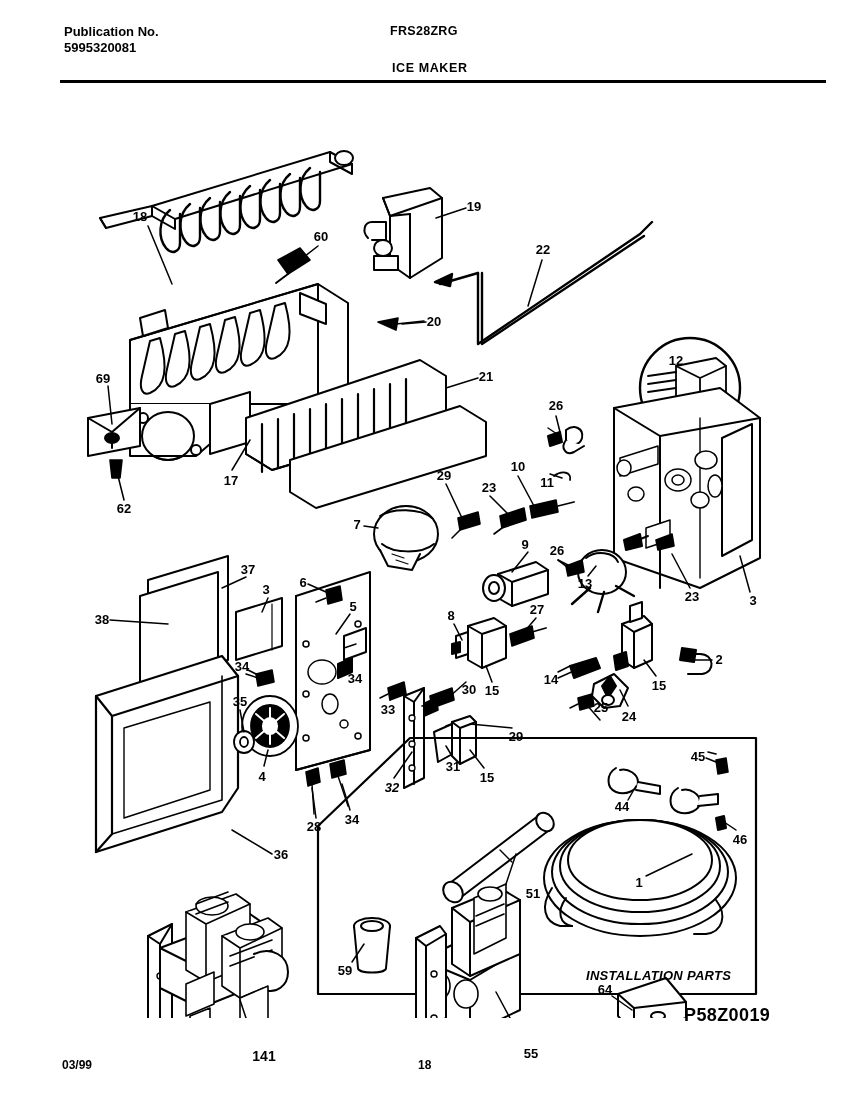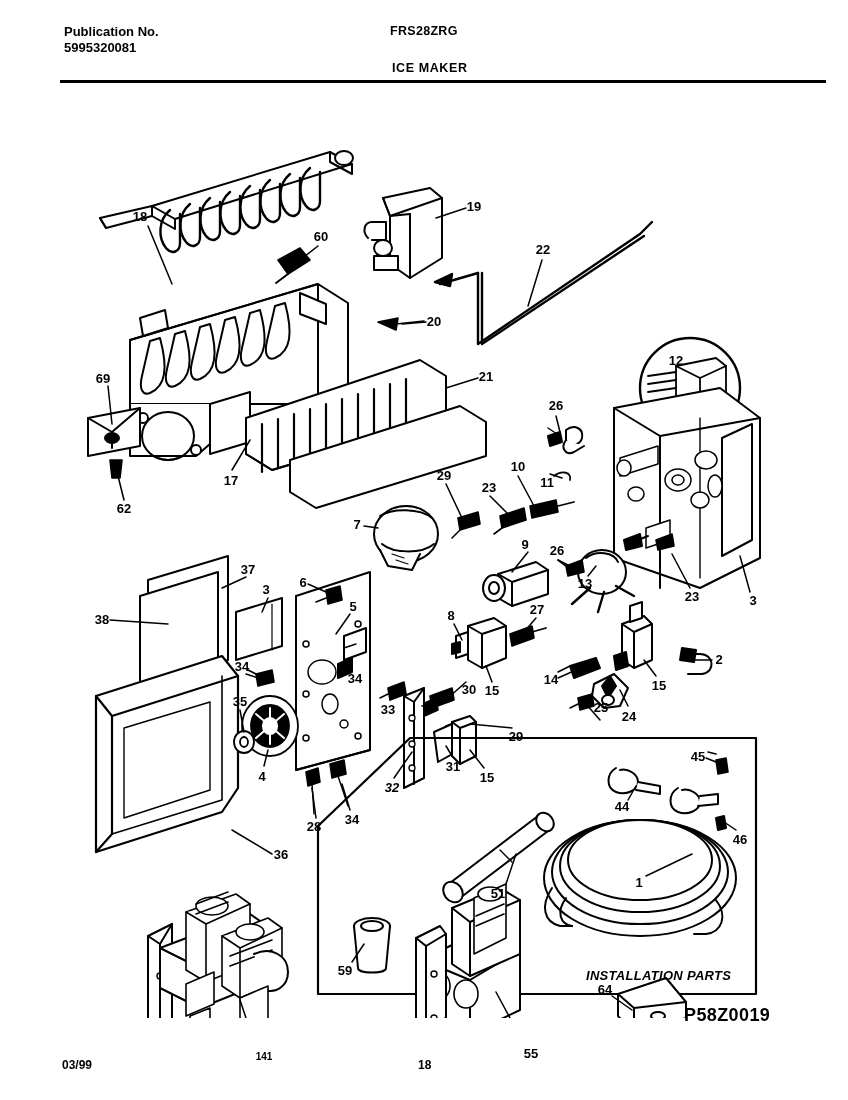--- a/index.html
+++ b/index.html
@@ -29,21 +29,21 @@
   #drawing{position:absolute;left:0;top:88px;width:848px;height:930px;}
   #drawing svg{display:block;}
 
   
   .callout{
     position:absolute;font-size:13px;font-weight:bold;
     font-family:"Liberation Sans", sans-serif;
     color:#000;white-space:nowrap;line-height:13px;
     transform:translate(-50%,-50%);
   }
-  .callout.big{font-size:10px;}
+  .callout.big{font-size:14px;}
 
   .box-label{
     position:absolute;font-size:13px;font-weight:bold;font-style:italic;
     letter-spacing:.3px;white-space:nowrap;
   }
 </style>
 </head>
 <body>
 
 <div class="page">
@@ -573,21 +573,21 @@
         <div class="callout" style="left: 516px; top: 648px;">29</div>
         <div class="callout" style="left: 392px; top: 699px; font-style: italic;">32</div>
         <div class="callout" style="left: 453px; top: 678px;">31</div>
         <div class="callout" style="left: 487px; top: 689px;">15</div>
         <div class="callout" style="left: 314px; top: 738px;">28</div>
         <div class="callout" style="left: 352px; top: 731px;">34</div>
         <div class="callout" style="left: 281px; top: 766px;">36</div>
         <div class="callout" style="left: 698px; top: 668px;">45</div>
         <div class="callout" style="left: 622px; top: 718px;">44</div>
         <div class="callout" style="left: 740px; top: 751px;">46</div>
-        <div class="callout" style="left: 498px; top: 805px; text-align: right;">51</div>
+        <div class="callout" style="left: 533px; top: 805px; text-align: right;">51</div>
         <div class="callout" style="left: 639px; top: 794px;">1</div>
         <div class="callout" style="left: 345px; top: 882px;">59</div>
         <div class="callout" style="left: 531px; top: 965px;">55</div>
         <div class="callout" style="left: 605px; top: 901px;">64</div>
         <div class="callout big" style="left: 264px; top: 968px;">141</div>
       </div>
 
     <div class="box-label" id="inst-label" style="left:586px;top:880px;">INSTALLATION PARTS</div>
   </div>
 

